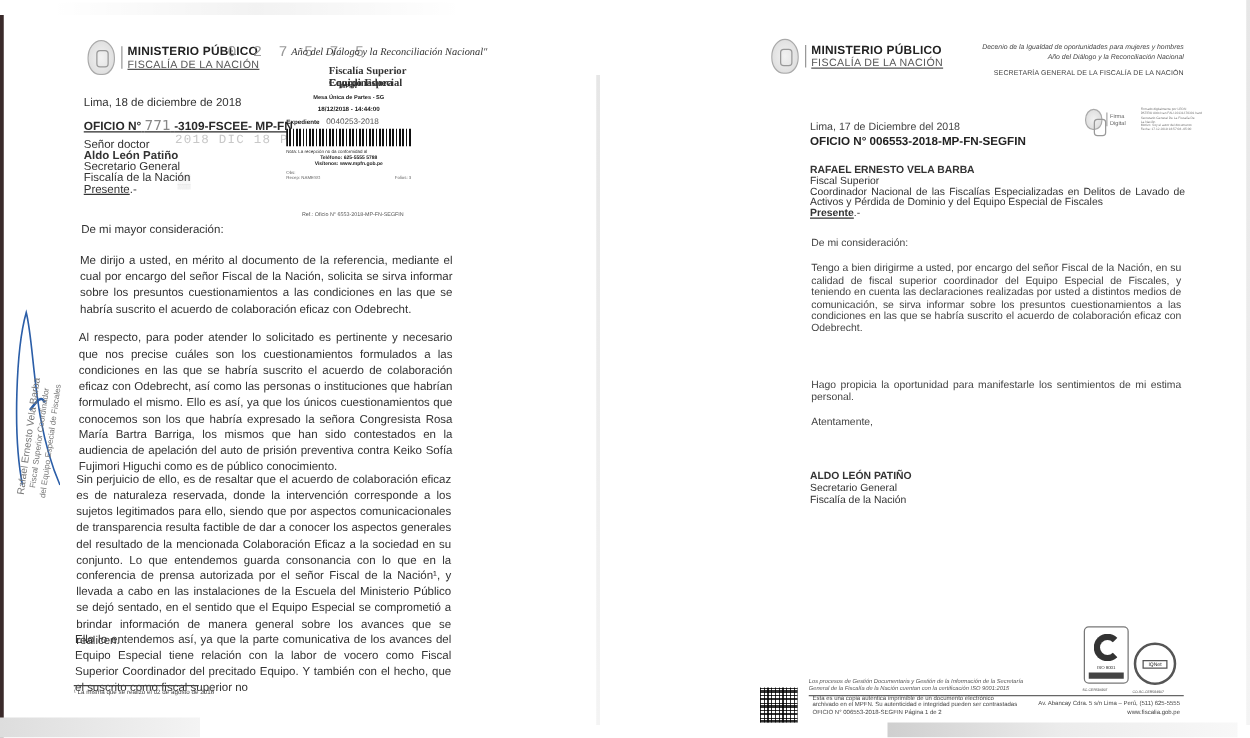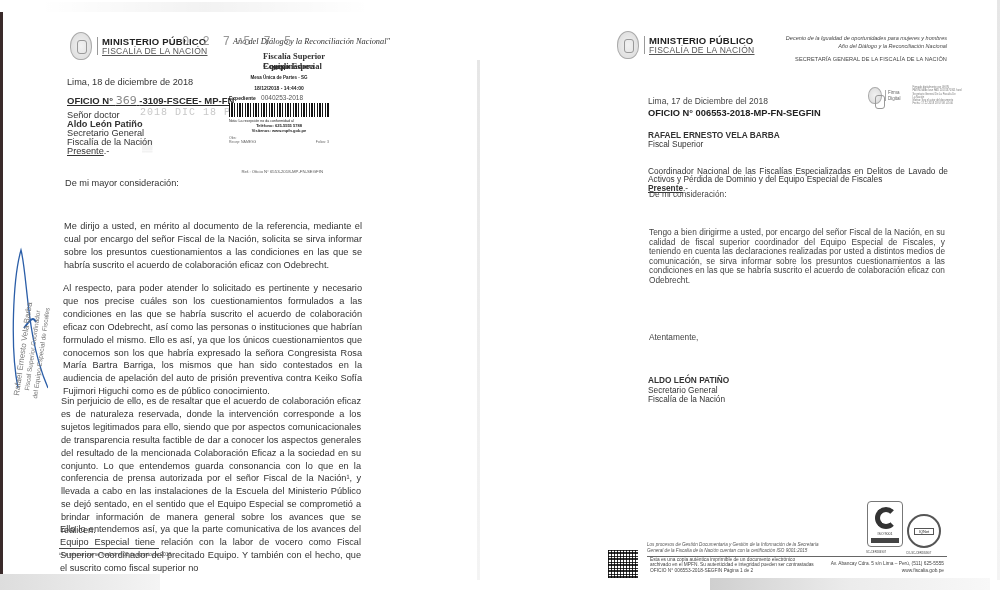--- a/index.html
+++ b/index.html
@@ -23,21 +23,21 @@
   .seal { width: 22px; height: 28px; border-radius: 50% 50% 45% 45%; border: 1.5px solid #aaa; background: radial-gradient(#f2f2f2, #d9d9d9); position: relative; }
   .seal::after { content: ""; position: absolute; left: 6px; top: 7px; width: 8px; height: 12px; border: 1px solid #999; border-radius: 3px; }
   .logo-text { margin-left: 5px; border-left: 1px solid #999; padding-left: 4px; line-height: 1.05; }
   .logo-title { font-size: 9.5px; font-weight: bold; color: #222; letter-spacing: 0.2px; }
   .logo-sub { font-size: 8.5px; color: #555; text-decoration: underline; letter-spacing: 0.3px; }
 
   .serif-italic { font-family: "Liberation Serif", serif; font-style: italic; }
   .serif-bold { font-family: "Liberation Serif", serif; font-weight: bold; }
 
   .txt { font-size: 9.2px; line-height: 12.9px; color: #333; }
-  .just { text-align: justify; margin-top: 18px; }
+  .just { text-align: justify; }
   .bold { font-weight: bold; }
   .u { text-decoration: underline; }
 
   
   .stamp { position: absolute; left: 229px; top: 66px; width: 100px; height: 88px; font-size: 4.5px; color: #222; }
   .stamp .c { text-align: center; font-weight: bold; }
   .barcode { height: 14px; margin: 2px 0; background: repeating-linear-gradient(90deg, #111 0 1px, #fff 1px 2px, #111 2px 4px, #fff 4px 5px, #111 5px 6px, #fff 6px 8px); }
 
   .received-stamp { position: absolute; left: 140px; top: 107px; font-size: 10px; color: #c8c8c8; letter-spacing: 1px; font-family: "Liberation Mono", monospace; }
   .faint-lines { position: absolute; color: #d2d2d2; font-size: 5px; }
@@ -78,21 +78,21 @@
   </div>
 
   <div class="number-stamp">0 2 7 5 7 5</div>
   <div class="abs serif-italic" style="left:233px; top:37px; font-size:8.3px; color:#333;">Año del Diálogo y la Reconciliación Nacional"</div>
   <div class="abs serif-bold" style="left:263px; top:51px; font-size:8.5px; color:#333; width:105px; text-align:left;">Fiscalía Superior Coordinadora</div>
   <div class="abs serif-bold" style="left:263px; top:61px; font-size:8.5px; color:#333; width:105px; ">Equipo Especial</div>
 
   <div class="abs txt" style="left:67px; top:76px;">Lima, 18 de diciembre de 2018</div>
   <div class="abs" style="left:67px; top:94px; font-size:9.5px; font-weight:bold; text-decoration:underline; white-space:nowrap;">
     <span>OFICIO N°</span>
-    <span style="font-weight:normal; color:#888; font-size:11px; font-family:'DejaVu Sans', sans-serif;">369</span>
+    <span style="font-weight:normal; color:#888; font-size:11px; font-family:'DejaVu Sans', sans-serif;">771</span>
     <span>-3109-FSCEE- MP-FN</span>
   </div>
 
   <div class="received-stamp">2018 DIC 18 PM 2 3</div>
   <div class="faint-lines" style="left:142px; top:140px;">▒▒▒<br>▒▒▒</div>
 
   <div class="stamp">
     <div class="c">MPFN</div>
     <div class="c" style="margin-top:4px;">Mesa Única de Partes - SG</div>
     <div class="c" style="margin-top:5px; font-size:5px;">18/12/2018 - 14:44:00</div>
@@ -181,20 +181,21 @@
   <div class="abs" style="left:48px; top:131px; width:300px; font-size:8.3px; color:#333; line-height:8.8px;">
     <div class="bold">RAFAEL ERNESTO VELA BARBA</div>
     <div>Fiscal Superior</div>
     <div class="just">Coordinador Nacional de las Fiscalías Especializadas en Delitos de Lavado de Activos y Pérdida de Dominio y del Equipo Especial de Fiscales</div>
     <div><span class="u bold">Presente</span><span>.-</span></div>
   </div>
 
   <div class="abs" style="left:49px; top:189px; font-size:8.3px; color:#444;">De mi consideración:</div>
 
   <div class="abs just" style="left:49px; top:210px; width:296px; font-size:8.3px; line-height:9.6px; color:#444;">Tengo a bien dirigirme a usted, por encargo del señor Fiscal de la Nación, en su calidad de fiscal superior coordinador del Equipo Especial de Fiscales, y teniendo en cuenta las declaraciones realizadas por usted a distintos medios de comunicación, se sirva informar sobre los presuntos cuestionamientos a las condiciones en las que se habría suscrito el acuerdo de colaboración eficaz con Odebrecht.</div>
+  <div class="abs just" style="left:49px; top:303px; width:296px; font-size:8.3px; line-height:9.6px; color:#444;">Hago propicia la oportunidad para manifestarle los sentimientos de mi estima personal.</div>
   <div class="abs" style="left:49px; top:332px; font-size:8.3px; color:#444;">Atentamente,</div>
 
   <div class="abs" style="left:48px; top:376px; font-size:8.3px; color:#333; line-height:9.6px;">
     <div class="bold">ALDO LEÓN PATIÑO</div>
     <div>Secretario General</div>
     <div>Fiscalía de la Nación</div>
   </div>
 
   <div class="cert-box" style="left:267px; top:501px;">
     <div class="cert-c"></div>

